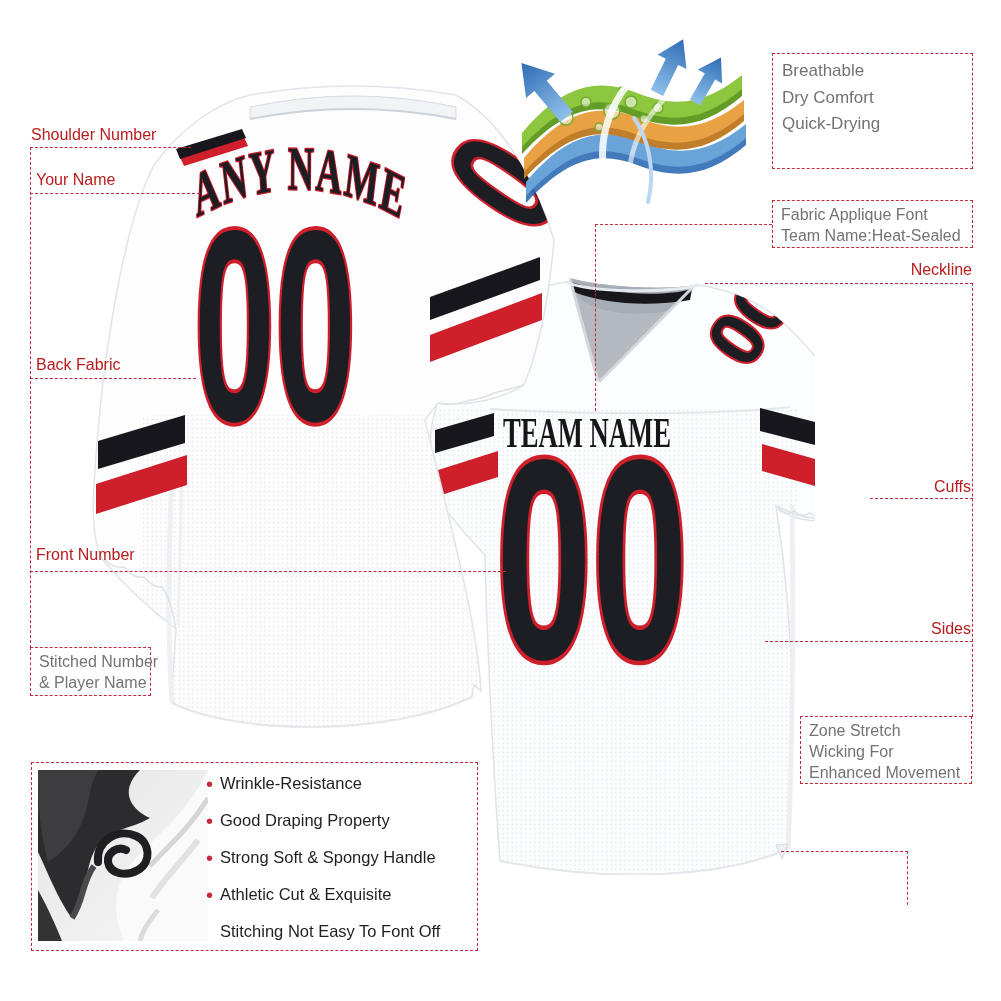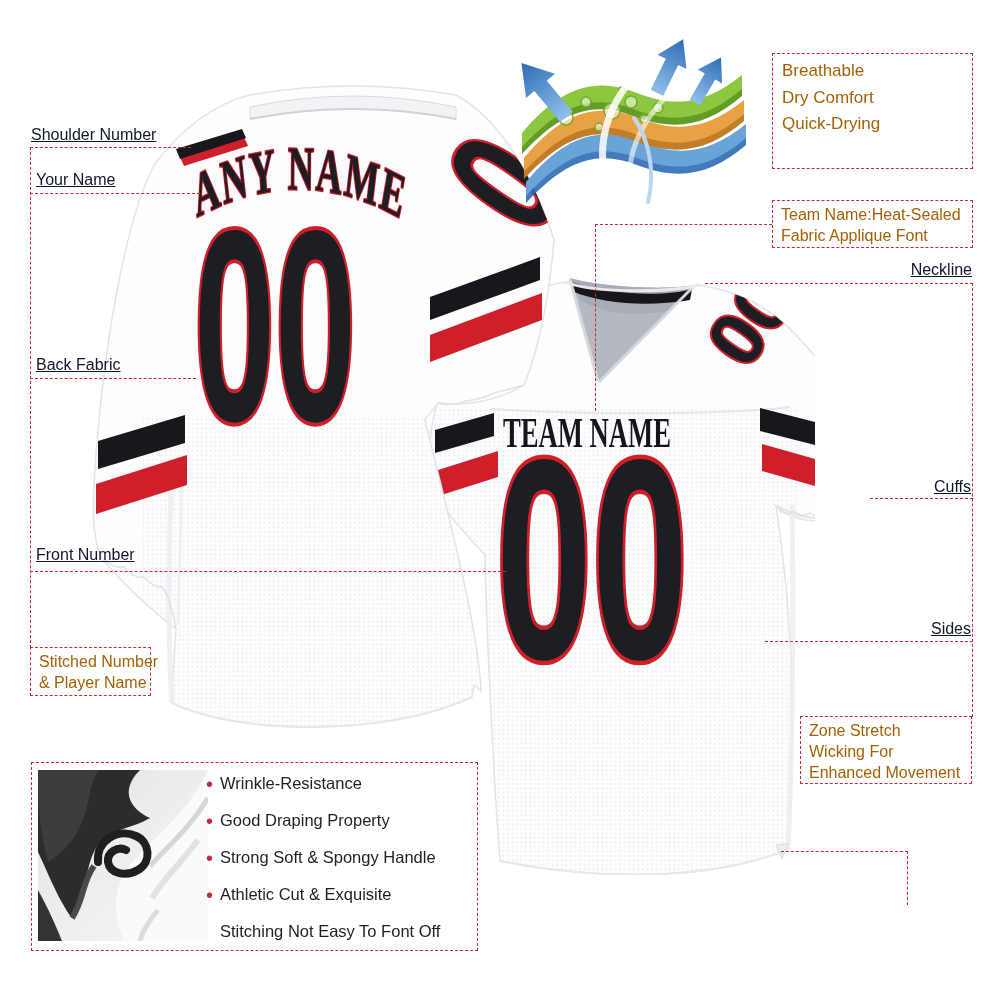--- a/index.html
+++ b/index.html
@@ -1,22 +1,22 @@
 <!DOCTYPE html>
 <html><head>
 <meta charset="utf-8">
 <style>
   html,body{margin:0;padding:0;background:#ffffff;}
   #canvas{position:relative;width:1001px;height:1001px;background:#fff;overflow:hidden;
           font-family:"Liberation Sans", sans-serif;color:#1c1c1c;}
-  .lbl{position:absolute;font-size:16px;color:#0f172a;white-space:nowrap;z-index:6;text-decoration:underline;}
+  .lbl{position:absolute;font-size:16px;color:#b91c1c;white-space:nowrap;z-index:6;}
   .dash-h{position:absolute;border-top:1px dashed #c5283a;z-index:5;}
   .dash-v{position:absolute;border-left:1px dashed #c5283a;z-index:5;}
   .dash-box{position:absolute;border:1px dashed #c5283a;z-index:6;box-sizing:border-box;background:transparent;}
-  .boxtext{font-size:16px;line-height:21px;color:#a16207;padding:3px 0 0 8px;white-space:nowrap;}
+  .boxtext{font-size:16px;line-height:21px;color:#737373;padding:3px 0 0 8px;white-space:nowrap;}
   .features{font-size:17px;line-height:26.5px;padding:4px 0 0 9px;}
   #jerseysvg{position:absolute;left:88px;top:85px;z-index:1;}
   #leafsvg{position:absolute;left:498px;top:14px;z-index:2;}
   #swatchsvg{position:absolute;left:38px;top:770px;z-index:6;}
   #quality-list{position:absolute;left:206px;top:765px;list-style:none;margin:0;padding:0;z-index:7;}
   #quality-list li{height:37px;display:flex;align-items:center;font-size:16.5px;color:#1f1f1f;white-space:nowrap;}
   #quality-list .dot{color:#c5283a;font-size:20px;margin-right:7px;line-height:1;}
   #quality-list li.no-dot .dot{visibility:hidden;}
   svg text{user-select:none;}
 </style>
@@ -213,22 +213,22 @@
   <div class="dash-box" style="left:772px;top:53px;width:201px;height:116px">
     <div class="boxtext features">
       <div>Breathable</div>
       <div>Dry Comfort</div>
       <div>Quick-Drying</div>
     </div>
   </div>
 
   <div class="dash-box" style="left:772px;top:200px;width:201px;height:48px">
     <div class="boxtext">
+      <div>Fabric Applique Font</div>
       <div>Team Name:Heat-Sealed</div>
-      <div>Fabric Applique Font</div>
     </div>
   </div>
   <div class="dash-h" style="left:595px;top:224px;width:177px"></div>
   <div class="dash-v" style="left:595px;top:224px;height:187px"></div>
 
   <div class="lbl" style="right:29px;top:261px;left:auto">Neckline</div>
   <div class="dash-h" style="left:705px;top:283px;width:268px"></div>
   <div class="dash-v" style="left:972px;top:283px;height:434px"></div>
 
   <div class="lbl" style="right:30px;top:478px;left:auto">Cuffs</div>

